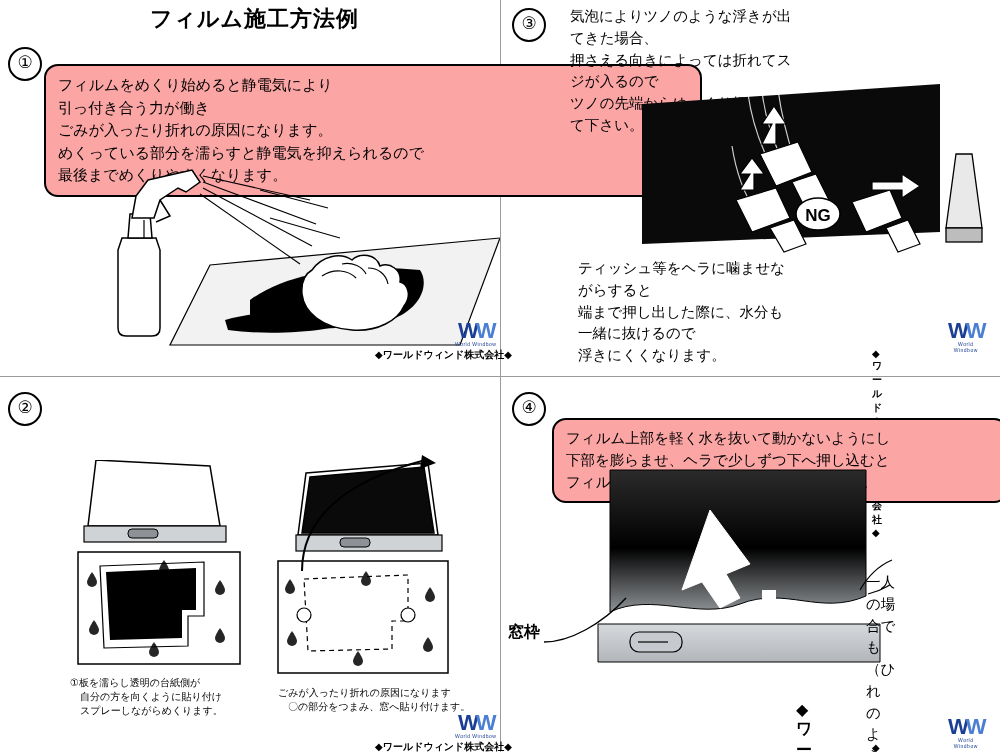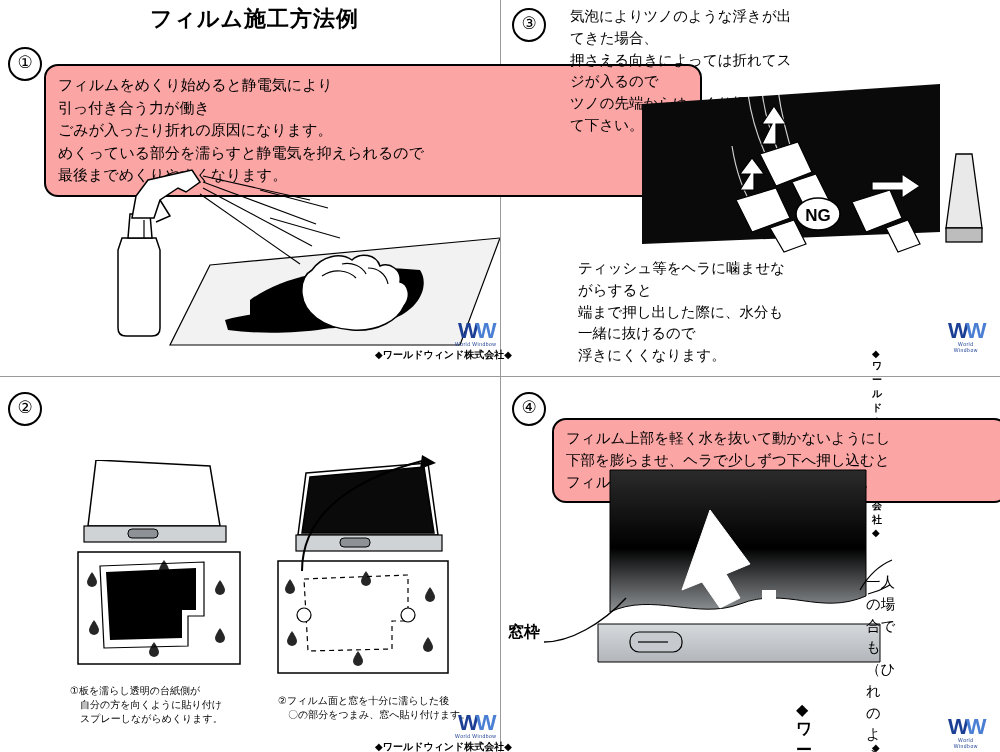--- a/index.html
+++ b/index.html
@@ -36,21 +36,21 @@
     border:2px solid #000;border-radius:14px;
     background:#fca5a5;
     padding:8px 12px;
     font-size:15px;line-height:1.5;
     white-space:pre-line;
     margin-top:28px;
   }
 
   
   .txt{position:absolute;font-size:14px;line-height:1.5;white-space:pre-line;}
-  .txt.smaller{font-size:10px;line-height:1.4;margin-top:8px;}
+  .txt.smaller{font-size:10px;line-height:1.4;}
   .txt.big{font-size:16px;font-weight:bold;}
 
   
   .logo{position:absolute;text-align:center;}
   .logo .mark{font-size:22px;font-weight:bold;letter-spacing:-3px;color:#1b3f94;font-family:"Liberation Sans",sans-serif;}
   .logo .mark .w2{color:#4a7fd4;}
   .logo .sub{font-size:5px;color:#1b3f94;letter-spacing:.5px;margin-top:-3px;}
   .company{position:absolute;font-size:10px;font-weight:bold;}
   .company.lg{font-size:16px;}
 
@@ -165,21 +165,21 @@
       <g fill="#000">
         <path d="M28,124 c0,0 -5,7 -5,10 a5,5 0 0 0 10,0 c0,-3 -5,-10 -5,-10z" opacity=".85"></path>
         <path d="M104,116 c0,0 -5,7 -5,10 a5,5 0 0 0 10,0 c0,-3 -5,-10 -5,-10z" opacity=".85"></path>
         <path d="M168,132 c0,0 -5,7 -5,10 a5,5 0 0 0 10,0 c0,-3 -5,-10 -5,-10z" opacity=".85"></path>
         <path d="M30,176 c0,0 -5,7 -5,10 a5,5 0 0 0 10,0 c0,-3 -5,-10 -5,-10z" opacity=".85"></path>
         <path d="M166,182 c0,0 -5,7 -5,10 a5,5 0 0 0 10,0 c0,-3 -5,-10 -5,-10z" opacity=".85"></path>
         <path d="M96,196 c0,0 -5,7 -5,10 a5,5 0 0 0 10,0 c0,-3 -5,-10 -5,-10z" opacity=".85"></path>
       </g>
     </svg>
   </div>
-  <div class="txt smaller" style="left:278px;top:686px;">②フィルム面と窓を十分に濡らした後
+  <div class="txt smaller" style="left:278px;top:686px;">ごみが入ったり折れの原因になります
 　〇の部分をつまみ、窓へ貼り付けます。</div>
 
   <div class="logo" style="left:455px;top:710px;">
     <div class="mark">W<span class="w2">W</span></div>
     <div class="sub">World Windbow</div>
   </div>
   <div class="company" style="left:375px;top:740px;">◆ワールドウィンド株式会社◆</div>
 
   <div class="circnum" style="left:512px;top:8px;">③</div>
   <div class="txt" style="left:570px;top:6px;font-size:14.5px;">気泡によりツノのような浮きが出てきた場合、

